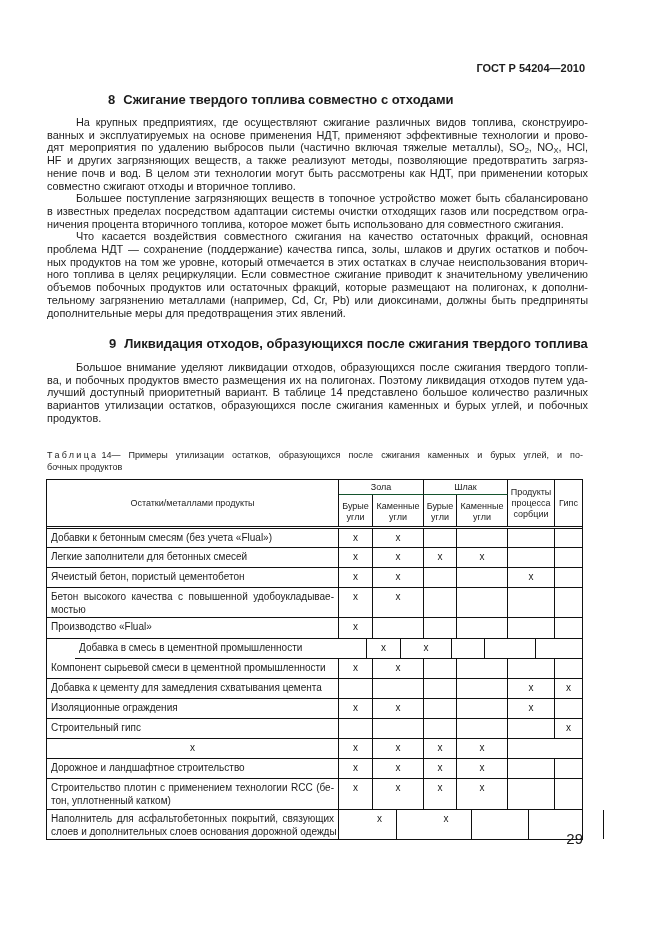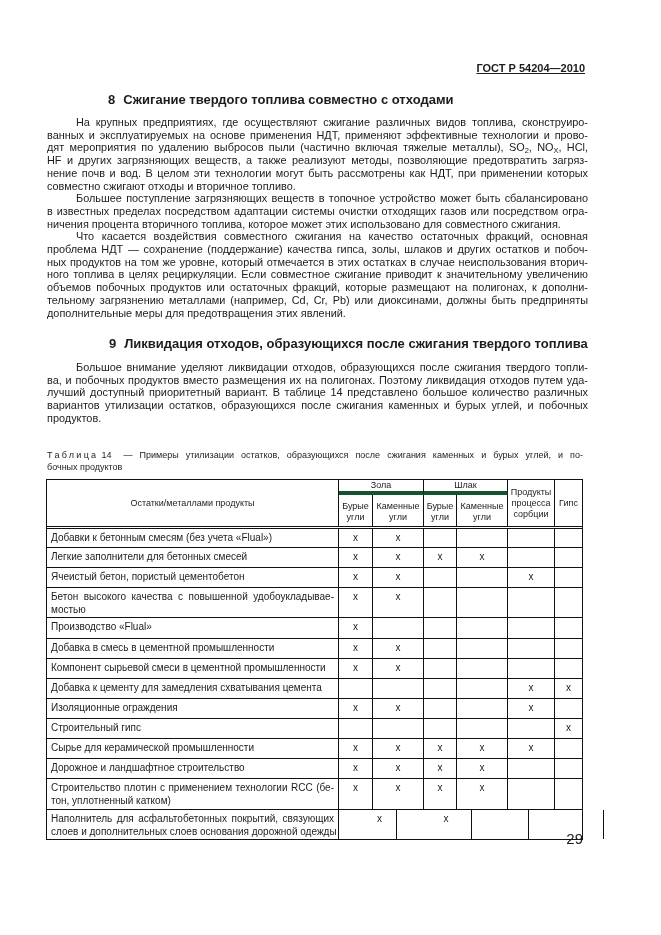--- a/index.html
+++ b/index.html
@@ -3,59 +3,59 @@
 <meta charset="utf-8">
 <style>
   html, body { margin: 0; padding: 0; background: #ffffff; }
   .page {
     position: relative; width: 661px; height: 935px; background: #ffffff;
     color: #1c1c1c; overflow: hidden;
     font-family: "Liberation Sans", "DejaVu Sans", sans-serif;
   }
   .gost {
     position: absolute; right: 76px; top: 62px;
-    font-size: 11px; font-weight: bold; line-height: 13px; white-space: nowrap; text-decoration: underline;
+    font-size: 11px; font-weight: bold; line-height: 13px; white-space: nowrap;
   }
   .heading {
     position: absolute; font-size: 13px; font-weight: bold; line-height: 16px; white-space: nowrap; margin-left: 33px;
   }
   .heading .num { margin-right: 8px; }
   .body {
     position: absolute; left: 47px; width: 541px;
     font-size: 10.9px; line-height: 12.7px;
   }
   .ln { white-space: nowrap; text-align: justify; text-align-last: justify; }
   .ln.last { text-align: left; text-align-last: left; }
   .ln.ind { padding-left: 29px; }
   .sub { font-size: 7.5px; position: relative; top: 2px; line-height: 0; }
 
   .caption {
     position: absolute; left: 47px; top: 449px; width: 536px;
     font-size: 9px; line-height: 12px;
   }
   .caption .lbl { letter-spacing: 2.3px; margin-right: 3px; }
-  .caption .cnum { margin-right: 12px; }
+  .caption .cnum { margin-right: 0; }
 
   .tbl {
     position: absolute; left: 46px; top: 479px; width: 537px;
     border: 1px solid #111; box-sizing: border-box;
   }
   .thead {
     display: grid;
     grid-template-columns: 292px 34px 51px 33px 51px 47px 27px;
     grid-template-rows: 15px 31px;
     border-bottom: 3px double #111;
     font-size: 9px; line-height: 10.5px;
   }
   .th {
     box-sizing: border-box; display: flex; align-items: center; justify-content: center;
     text-align: center; white-space: pre-line;
   }
   .br { border-right: 1px solid #111; }
-  .bb { border-bottom: 4px solid #14532d; }
+  .bb { border-bottom: 1px solid #14532d; }
   .th.res { grid-column: 1; grid-row: 1 / span 2; }
   .th.ash { grid-column: 2 / span 2; grid-row: 1; }
   .th.slag { grid-column: 4 / span 2; grid-row: 1; }
   .th.sorp { grid-column: 6; grid-row: 1 / span 2; line-height: 11px; }
   .th.gyp { grid-column: 7; grid-row: 1 / span 2; }
   .th.c2 { grid-column: 2; grid-row: 2; padding-top: 2px; }
   .th.c3 { grid-column: 3; grid-row: 2; padding-top: 2px; }
   .th.c4 { grid-column: 4; grid-row: 2; padding-top: 2px; }
   .th.c5 { grid-column: 5; grid-row: 2; padding-top: 2px; }
 
@@ -93,21 +93,21 @@
       <div class="ln ind">На крупных предприятиях, где осуществляют сжигание различных видов топлива, сконструиро-</div>
       <div class="ln">ванных и эксплуатируемых на основе применения НДТ, применяют эффективные технологии и прово-</div>
       <div class="ln"><span>дят мероприятия по удалению выбросов пыли (частично включая тяжелые металлы), SO</span><span class="sub">2</span><span>, NO</span><span class="sub">X</span><span>, HCl,</span></div>
       <div class="ln">HF и других загрязняющих веществ, а также реализуют методы, позволяющие предотвратить загряз-</div>
       <div class="ln">нение почв и вод. В целом эти технологии могут быть рассмотрены как НДТ, при применении которых</div>
       <div class="ln last">совместно сжигают отходы и вторичное топливо.</div>
     </div>
     <div>
       <div class="ln ind">Большее поступление загрязняющих веществ в топочное устройство может быть сбалансировано</div>
       <div class="ln">в известных пределах посредством адаптации системы очистки отходящих газов или посредством огра-</div>
-      <div class="ln last">ничения процента вторичного топлива, которое может этих использовано для совместного сжигания.</div>
+      <div class="ln last">ничения процента вторичного топлива, которое может быть использовано для совместного сжигания.</div>
     </div>
     <div>
       <div class="ln ind">Что касается воздействия совместного сжигания на качество остаточных фракций, основная</div>
       <div class="ln">проблема НДТ — сохранение (поддержание) качества гипса, золы, шлаков и других остатков и побоч-</div>
       <div class="ln">ных продуктов на том же уровне, который отмечается в этих остатках в случае неиспользования вторич-</div>
       <div class="ln">ного топлива в целях рециркуляции. Если совместное сжигание приводит к значительному увеличению</div>
       <div class="ln">объемов побочных продуктов или остаточных фракций, которые размещают на полигонах, к дополни-</div>
       <div class="ln">тельному загрязнению металлами (например, Cd, Cr, Pb) или диоксинами, должны быть предприняты</div>
       <div class="ln last">дополнительные меры для предотвращения этих явлений.</div>
     </div>
@@ -205,21 +205,21 @@
           <div class="tl">Производство «Flual»</div>
         </div>
       <div class="td mk br">x</div>
       <div class="td mk br"></div>
       <div class="td mk br"></div>
       <div class="td mk br"></div>
       <div class="td mk br"></div>
       <div class="td mk"></div>
     </div>
 
-    <div class="tr" style="height:20px;">
+    <div class="tr" style="height:20px;margin-left:28px;">
       <div class="td prod br">
           <div class="tl">Добавка в смесь в цементной промышленности</div>
         </div>
       <div class="td mk br">x</div>
       <div class="td mk br">x</div>
       <div class="td mk br"></div>
       <div class="td mk br"></div>
       <div class="td mk br"></div>
       <div class="td mk"></div>
     </div>
@@ -266,23 +266,20 @@
         </div>
       <div class="td mk br"></div>
       <div class="td mk br"></div>
       <div class="td mk br"></div>
       <div class="td mk br"></div>
       <div class="td mk br"></div>
       <div class="td mk">x</div>
     </div>
 
     <div class="tr" style="height:20px;">
-      <div class="td prod br">
-          <div class="tl">Сырье для керамической промышленности</div>
-        </div>
       <div class="td mk br">x</div>
       <div class="td mk br">x</div>
       <div class="td mk br">x</div>
       <div class="td mk br">x</div>
       <div class="td mk br">x</div>
       <div class="td mk"></div>
     </div>
 
     <div class="tr" style="height:20px;">
       <div class="td prod br">

